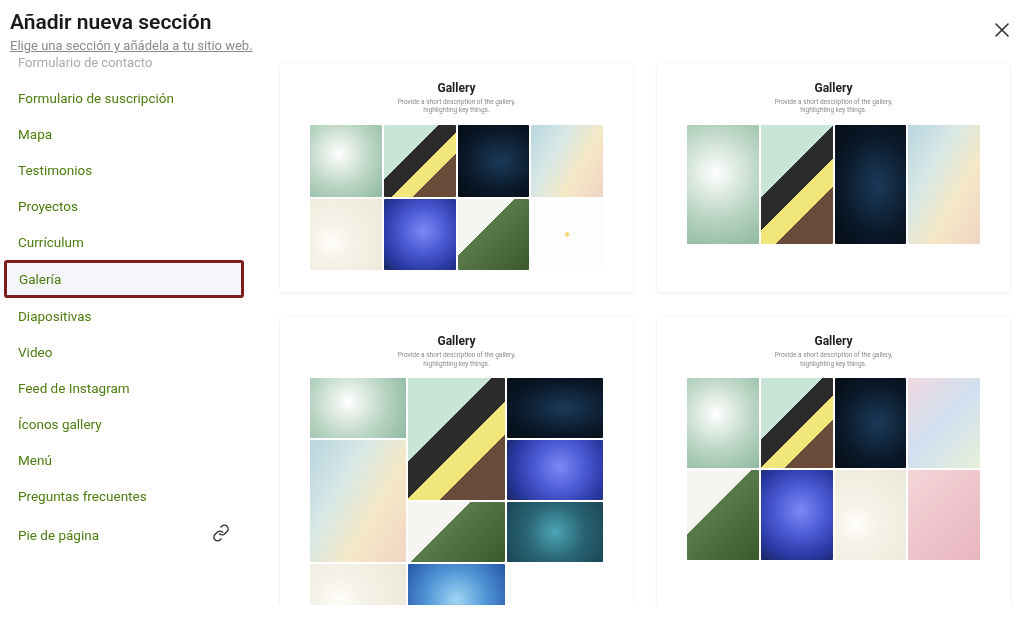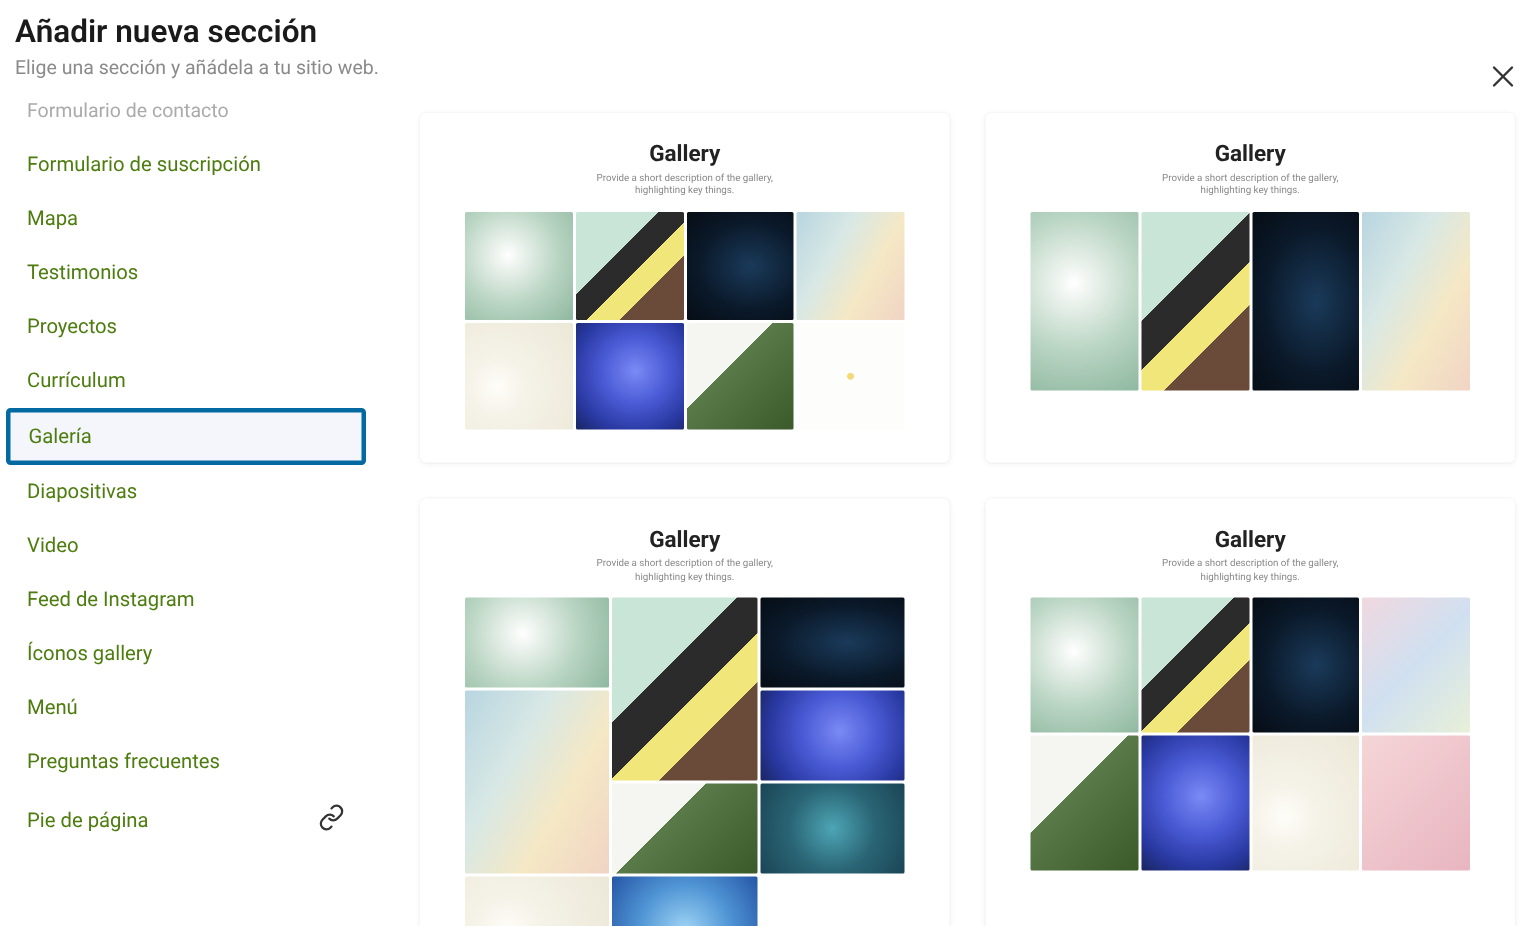--- a/index.html
+++ b/index.html
@@ -11,32 +11,32 @@
       height: 618px;
       overflow: hidden;
       position: relative;
     }
     .header {
       padding: 10px 10px 0 10px;
     }
     .header-top {
       display: flex;
       justify-content: space-between;
-      align-items: flex-end;
+      align-items: center;
     }
     .title {
       font-size: 21px;
       font-weight: 600;
       color: #1a1a1a;
       margin-bottom: 4px;
     }
     .subtitle {
       font-size: 13px;
       color: #8a8a8a;
-      margin-bottom: 12px;
+      text-decoration: underline;
     }
     .close-btn {
       cursor: pointer;
       width: 24px;
       height: 24px;
       display: flex;
       align-items: center;
       justify-content: center;
     }
     .close-btn svg { width: 16px; height: 16px; }
@@ -68,21 +68,21 @@
       justify-content: space-between;
       align-items: center;
     }
     .sidebar-item.first-cut {
       color: #aaa;
       font-size: 13px;
       padding-top: 2px;
     }
     .sidebar-item.selected {
       background: #f4f6fb;
-      border: 3px solid #0369a1;
+      border: 3px solid #7f1d1d;
       padding: 8px 12px;
     }
     .link-icon svg { width: 18px; height: 18px; }
     .main {
       flex: 1;
       padding: 10px 14px 0 24px;
       overflow-y: auto;
     }
     .cards-grid {
       display: grid;
@@ -91,21 +91,21 @@
     }
     .card {
       background: #fff;
       border-radius: 4px;
       box-shadow: 0 1px 4px rgba(0,0,0,0.06), 0 0 0 1px rgba(0,0,0,0.02);
       padding: 18px 30px 22px;
       text-align: center;
       cursor: pointer;
     }
     .card-title {
-      font-size: 15px;
+      font-size: 12px;
       font-weight: 700;
       color: #222;
       margin-bottom: 3px;
     }
     .card-sub {
       font-size: 6.5px;
       line-height: 1.3;
       color: #888;
       margin-bottom: 10px;
     }

